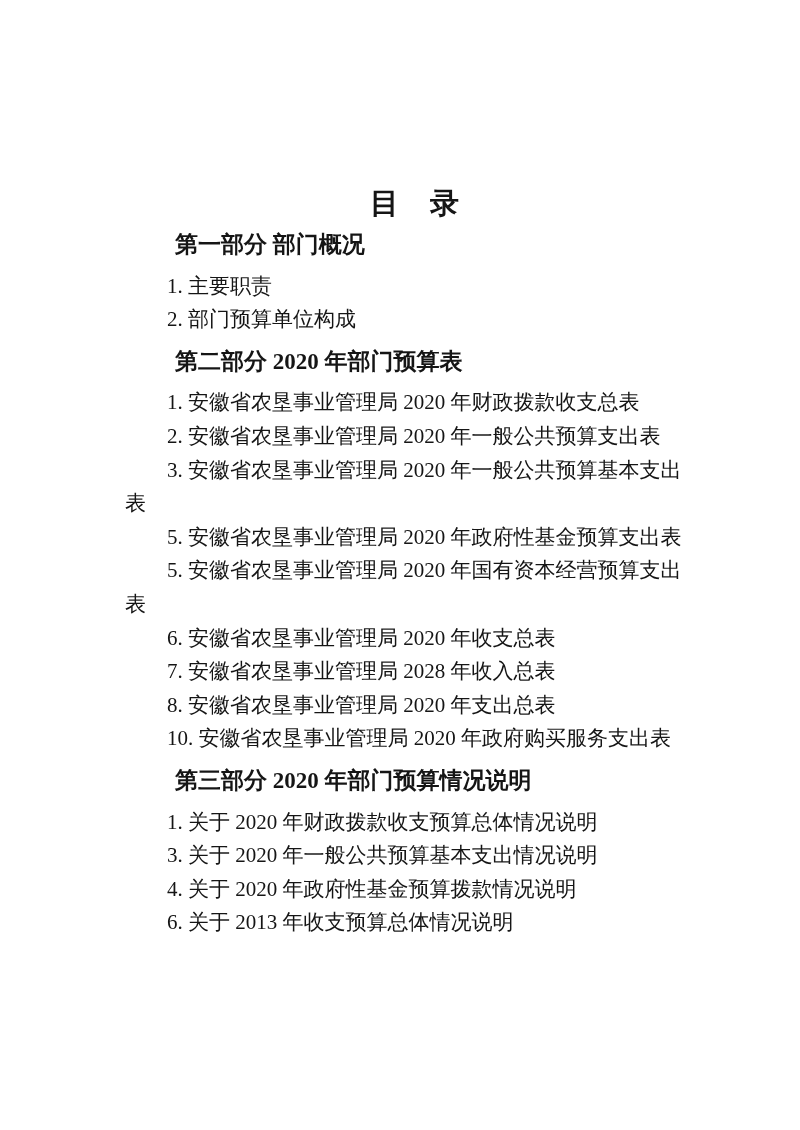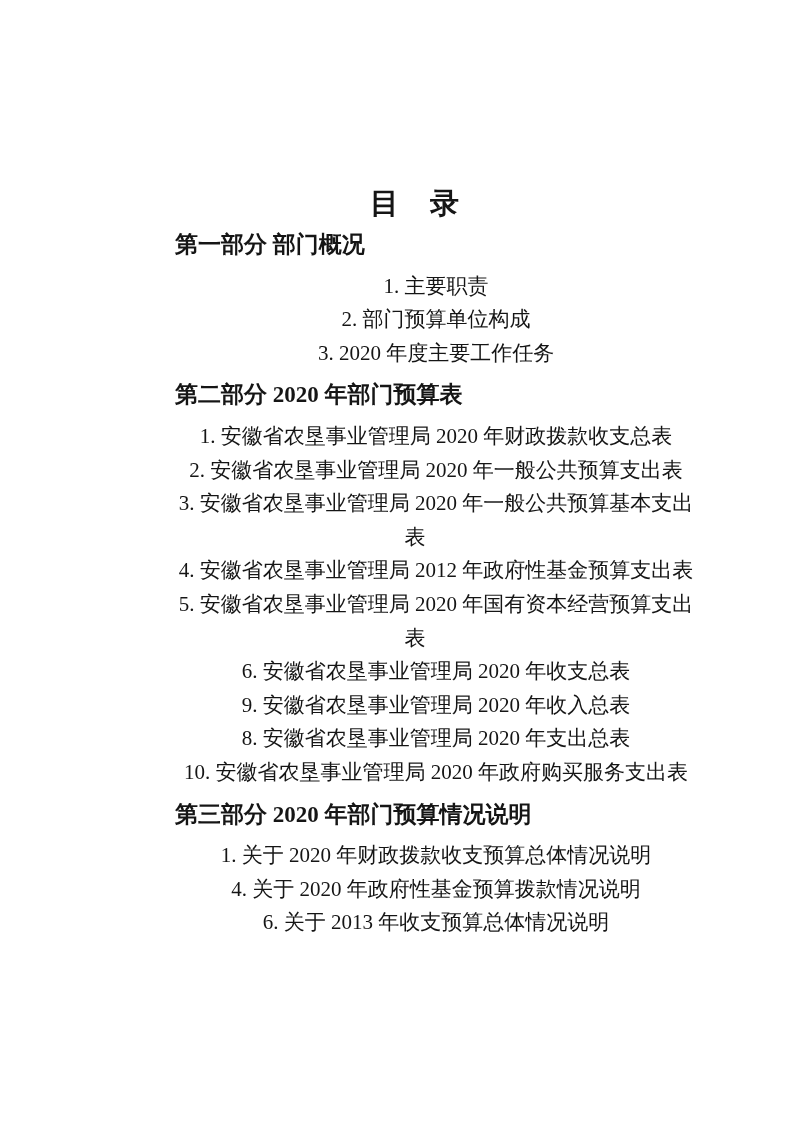--- a/index.html
+++ b/index.html
@@ -38,21 +38,20 @@
     text-indent: 42px;
     white-space: pre-wrap;
   }
   .toc-item {
     margin: 0;
     font-size: 21px;
     line-height: 33.6px;
     font-weight: normal;
     text-indent: 42px;
     white-space: pre-wrap;
-    text-align: center;
   }
   .page-number {
     position: absolute;
     left: 125px;
     top: 1031px;
     width: 580px;
     text-align: center;
     font-size: 15px;
     line-height: 18px;
     color: #151515;
@@ -61,35 +60,35 @@
 </head>
 <body>
 
 <div class="page">
   <div class="content">
     <h1 class="doc-title">目　录</h1>
 
     <p class="toc-heading">第一部分 部门概况</p>
     <p class="toc-item">1. 主要职责</p>
     <p class="toc-item">2. 部门预算单位构成</p>
-    <p class="toc-item">3. 2020 年度主要工作任务</p>
 
     <p class="toc-heading">第二部分 2020 年部门预算表</p>
     <p class="toc-item">1. 安徽省农垦事业管理局 2020 年财政拨款收支总表</p>
     <p class="toc-item">2. 安徽省农垦事业管理局 2020 年一般公共预算支出表</p>
     <p class="toc-item">3. 安徽省农垦事业管理局 2020 年一般公共预算基本支出
 表</p>
-    <p class="toc-item">4. 安徽省农垦事业管理局 2012 年政府性基金预算支出表</p>
+    <p class="toc-item">5. 安徽省农垦事业管理局 2020 年政府性基金预算支出表</p>
     <p class="toc-item">5. 安徽省农垦事业管理局 2020 年国有资本经营预算支出
 表</p>
     <p class="toc-item">6. 安徽省农垦事业管理局 2020 年收支总表</p>
-    <p class="toc-item">9. 安徽省农垦事业管理局 2020 年收入总表</p>
+    <p class="toc-item">7. 安徽省农垦事业管理局 2028 年收入总表</p>
     <p class="toc-item">8. 安徽省农垦事业管理局 2020 年支出总表</p>
     <p class="toc-item">10. 安徽省农垦事业管理局 2020 年政府购买服务支出表</p>
 
     <p class="toc-heading">第三部分 2020 年部门预算情况说明</p>
     <p class="toc-item">1. 关于 2020 年财政拨款收支预算总体情况说明</p>
+    <p class="toc-item">3. 关于 2020 年一般公共预算基本支出情况说明</p>
     <p class="toc-item">4. 关于 2020 年政府性基金预算拨款情况说明</p>
     <p class="toc-item">6. 关于 2013 年收支预算总体情况说明</p>
   </div>
 
   <div class="page-number">2</div>
 </div>
 
 </body></html>

